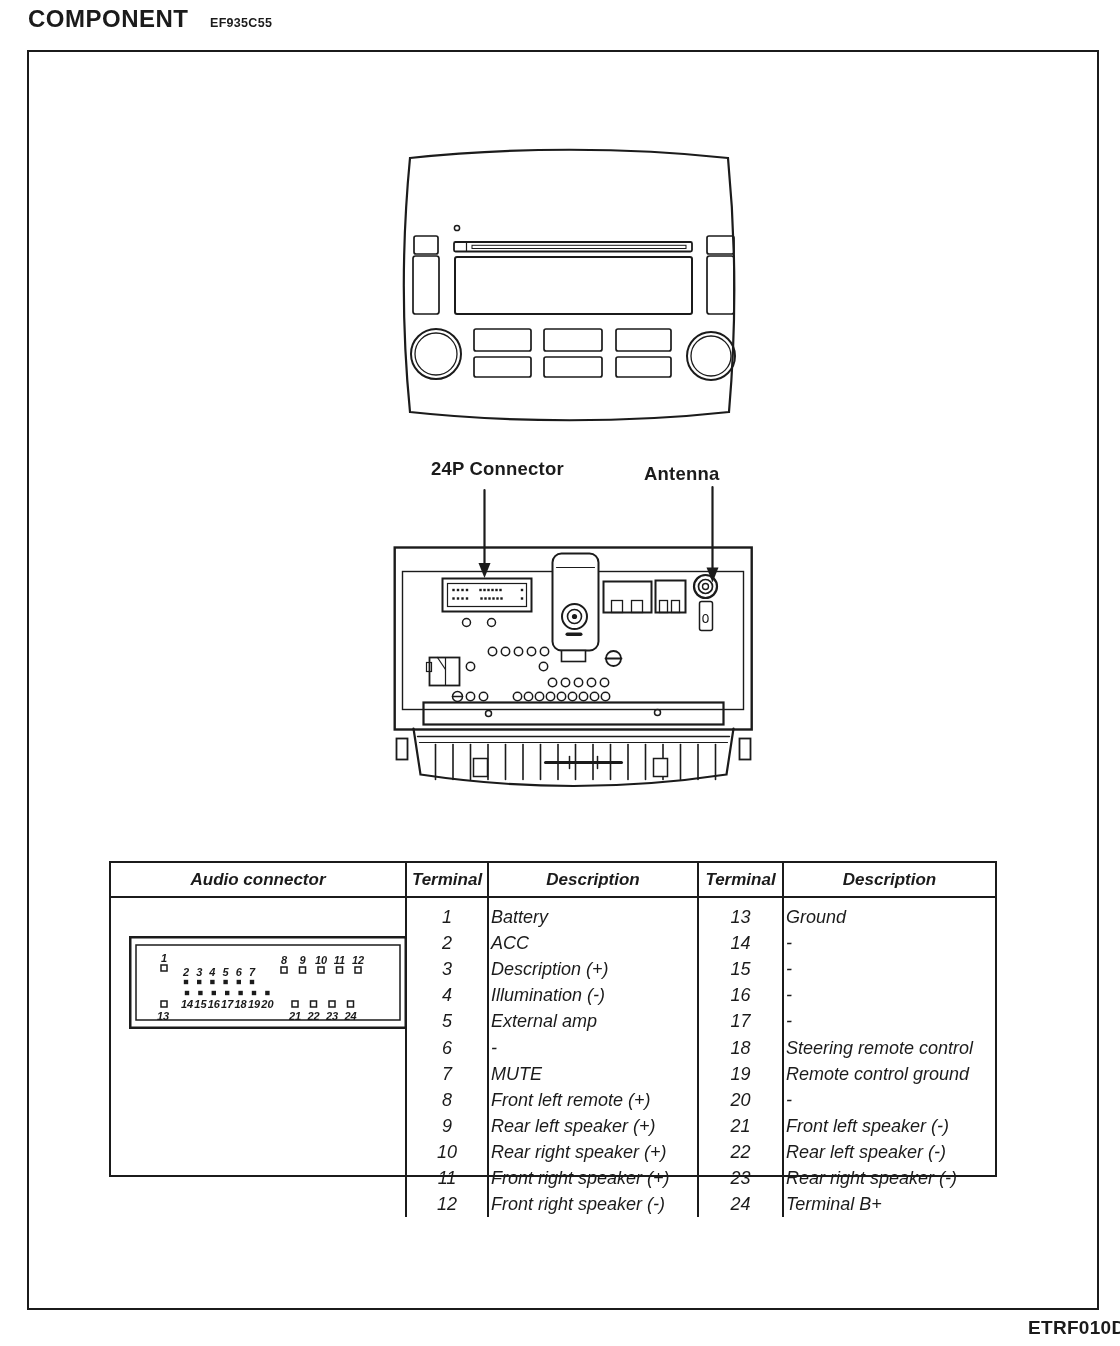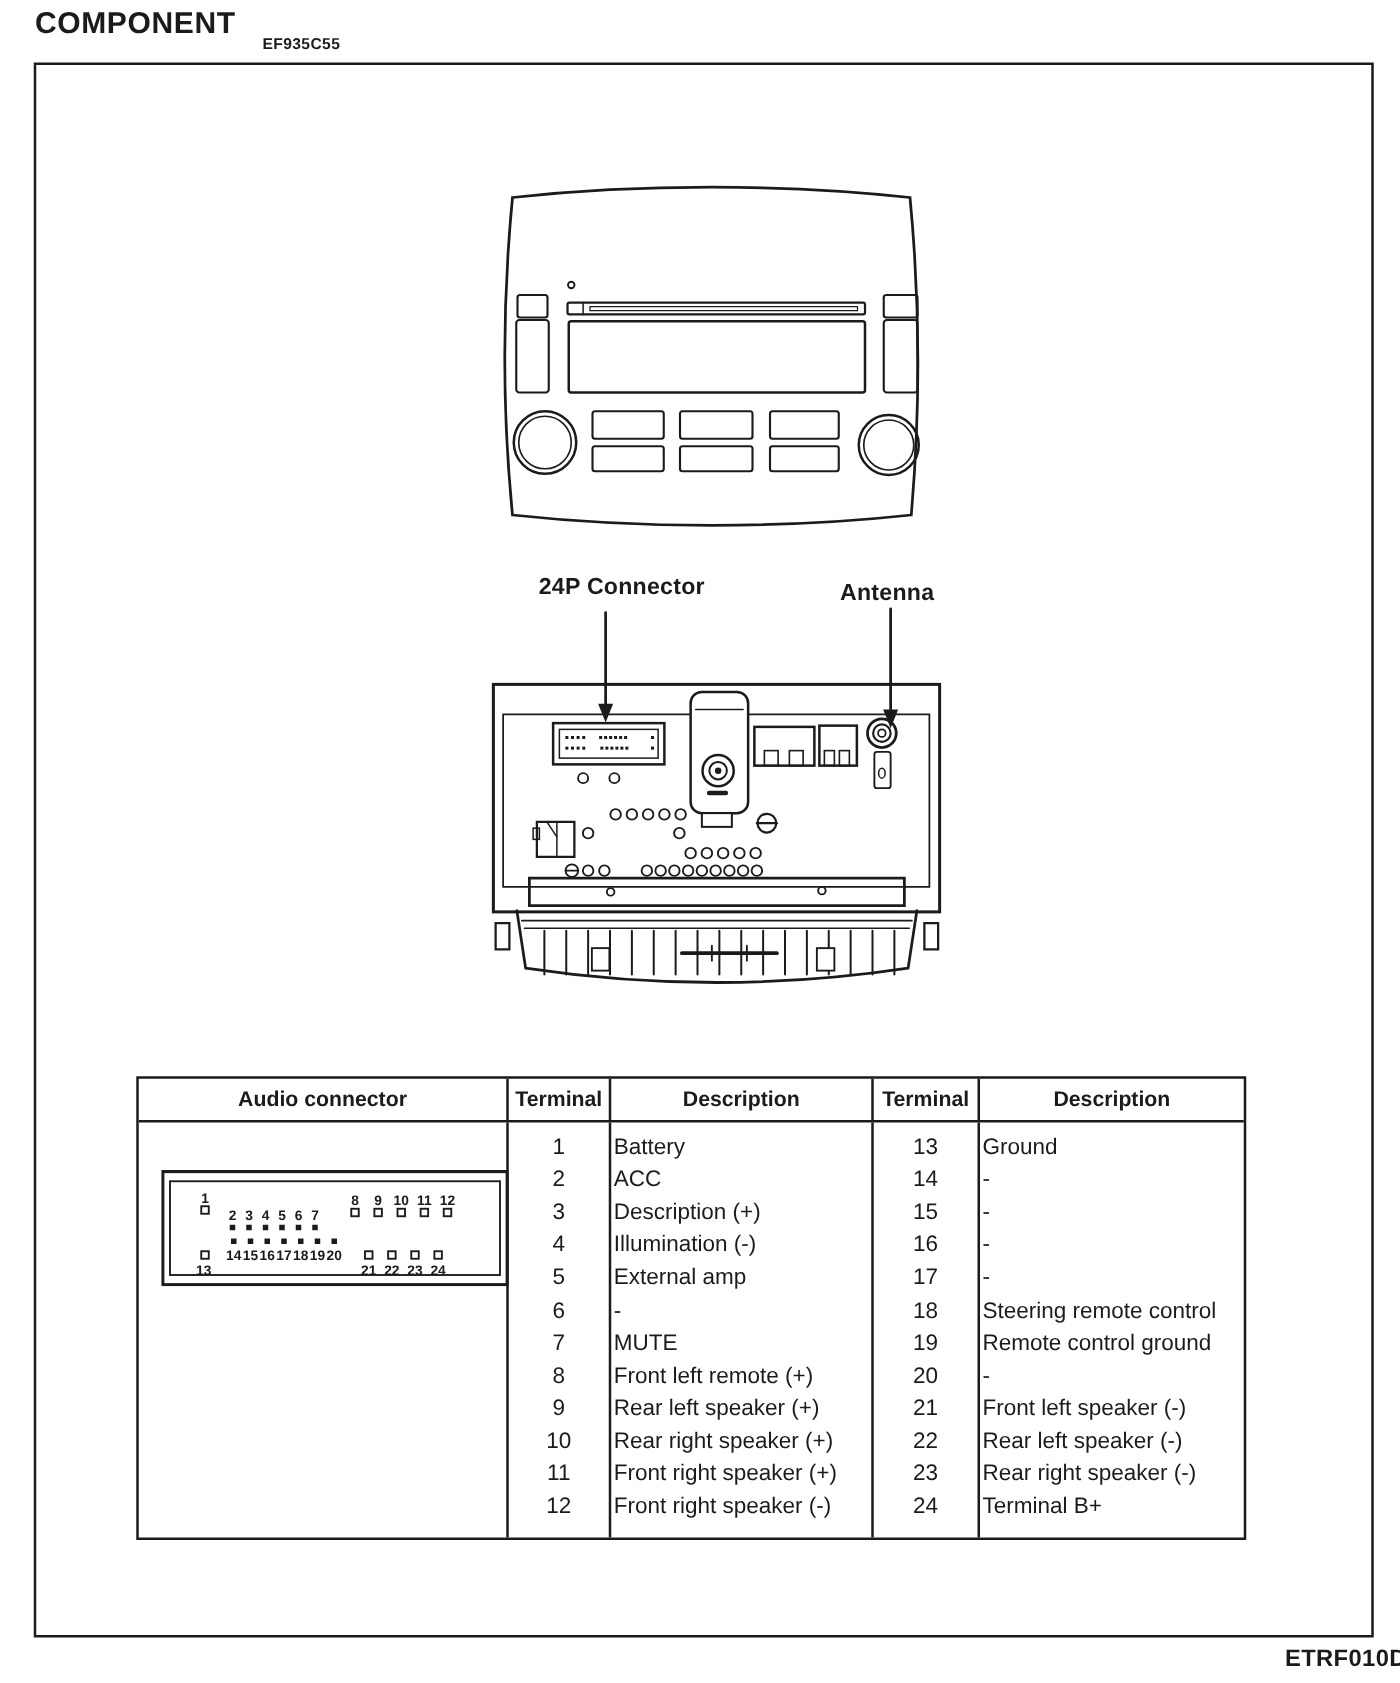--- a/index.html
+++ b/index.html
@@ -1,24 +1,24 @@
 <!DOCTYPE html>
 <html><head>
 <meta charset="utf-8">
 <style>
   html,body{margin:0;padding:0;background:#ffffff;}
   body{width:1120px;height:1346px;position:relative;font-family:"Liberation Sans",sans-serif;color:#1b1b1b;overflow:hidden;}
   .page-title{position:absolute;left:28px;top:5px;font-size:24px;font-weight:700;letter-spacing:.5px;}
-  .page-code{position:absolute;left:210px;top:16px;font-size:12.5px;font-weight:700;letter-spacing:.3px;margin-top:12px;}
+  .page-code{position:absolute;left:210px;top:16px;font-size:12.5px;font-weight:700;letter-spacing:.3px;}
   .main-box{position:absolute;left:27px;top:50px;width:1072px;height:1260px;border:2.5px solid #1b1b1b;box-sizing:border-box;text-align:center;}
   .diagram-svg{position:absolute;left:0;top:88px;}
   .callout{position:absolute;font-size:18.5px;font-weight:700;letter-spacing:.2px;white-space:nowrap;}
   .callout-24p{left:402px;top:406px;}
-  .callout-antenna{left:643px;top:411px;}
-  .pin-table{position:absolute;left:80px;top:809px;width:888px;height:371px;border:2.5px solid #1b1b1b;box-sizing:border-box;}
+  .callout-antenna{left:615px;top:411px;}
+  .pin-table{position:absolute;left:80px;top:809px;width:888px;height:316px;border:2.5px solid #1b1b1b;box-sizing:border-box;font-style:italic;}
   .t-header{display:grid;grid-template-columns:296px 82px 210px 85px 1fr;height:35px;border-bottom:2.5px solid #1b1b1b;box-sizing:border-box;}
   .t-header>div{display:flex;align-items:center;justify-content:center;font-size:17px;font-weight:700;border-right:2px solid #1b1b1b;box-sizing:border-box;}
   .t-header>div:last-child{border-right:none;}
   .t-body{display:grid;grid-template-columns:296px 82px 210px 85px 1fr;height:calc(100% - 35px);}
   .t-body>.col{border-right:2px solid #1b1b1b;box-sizing:border-box;padding-top:6px;position:relative;}
   .t-body>.col:last-child{border-right:none;}
   .col-audio{padding-top:0 !important;}
   #pin-svg{position:absolute;left:18px;top:38px;}
   .cell-line{height:26.1px;display:flex;align-items:center;font-size:18px;line-height:1;}
   .term-line{justify-content:center;}

